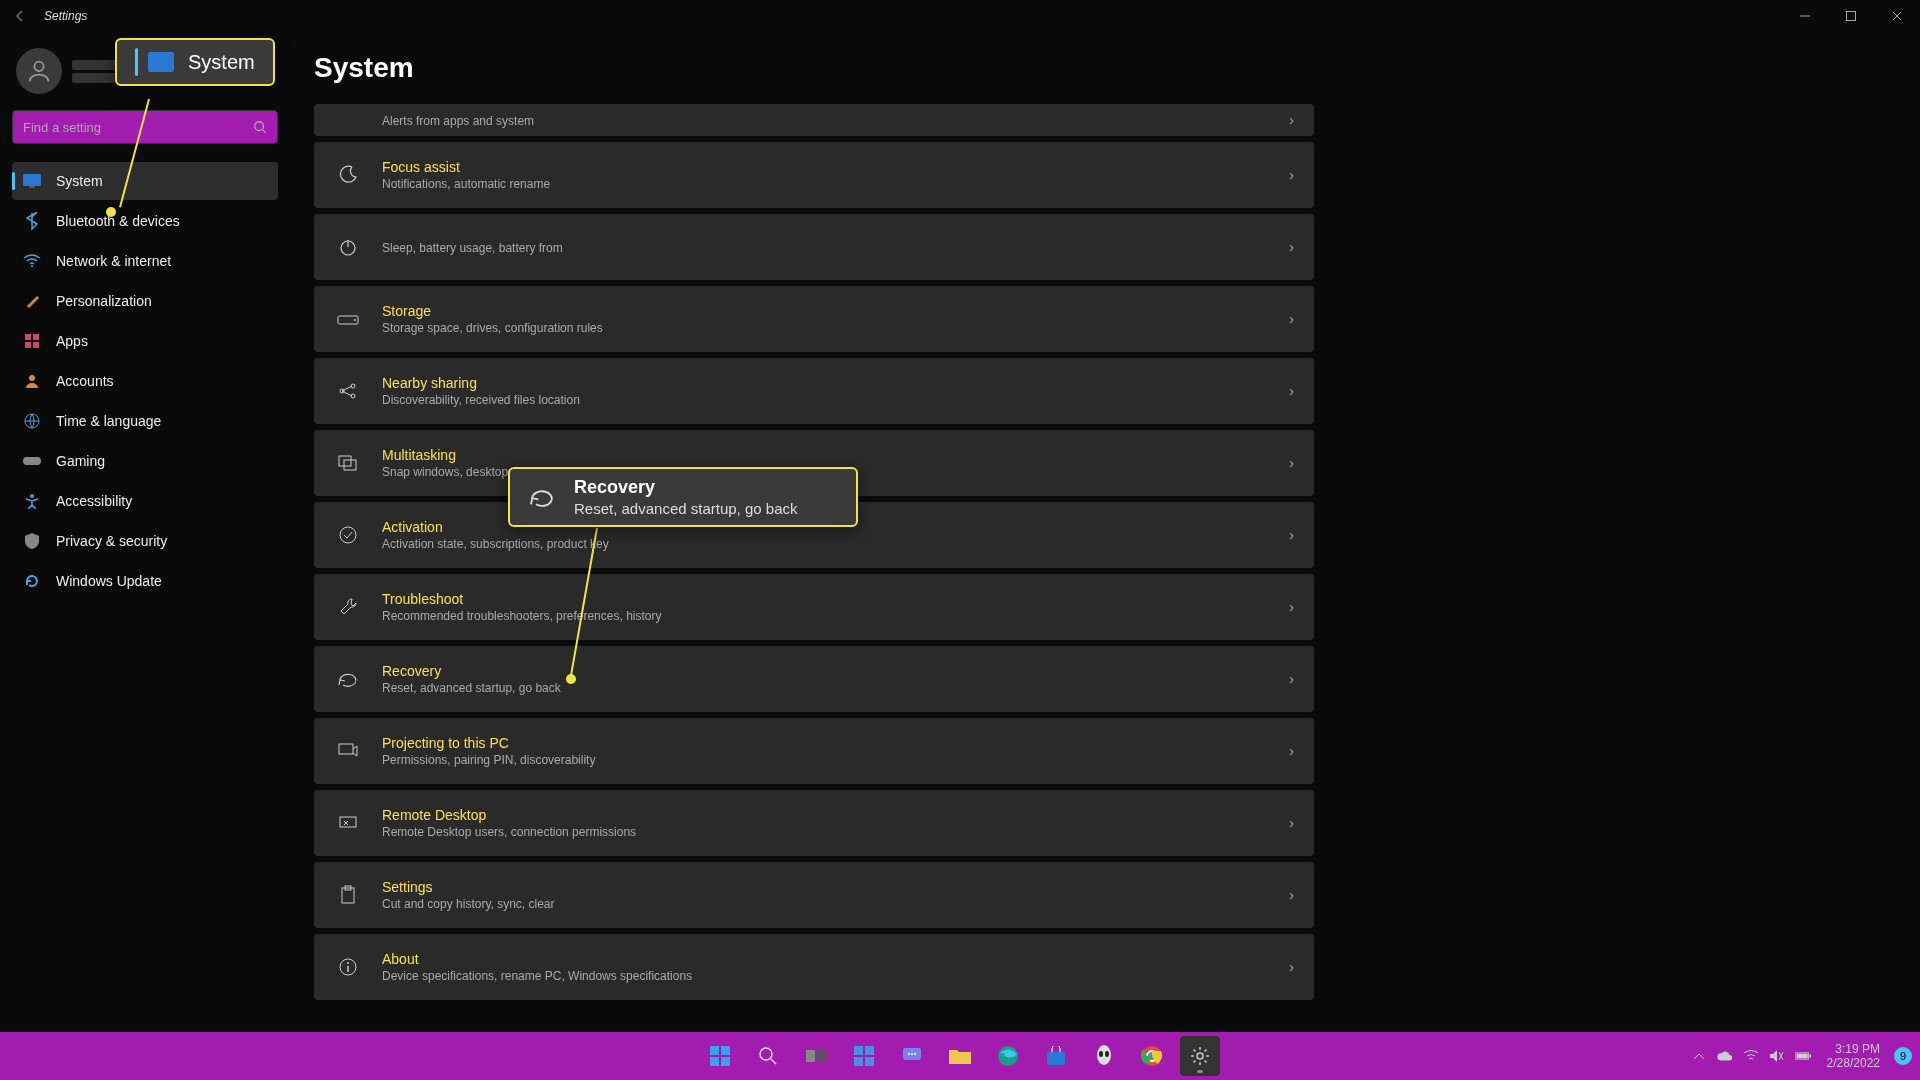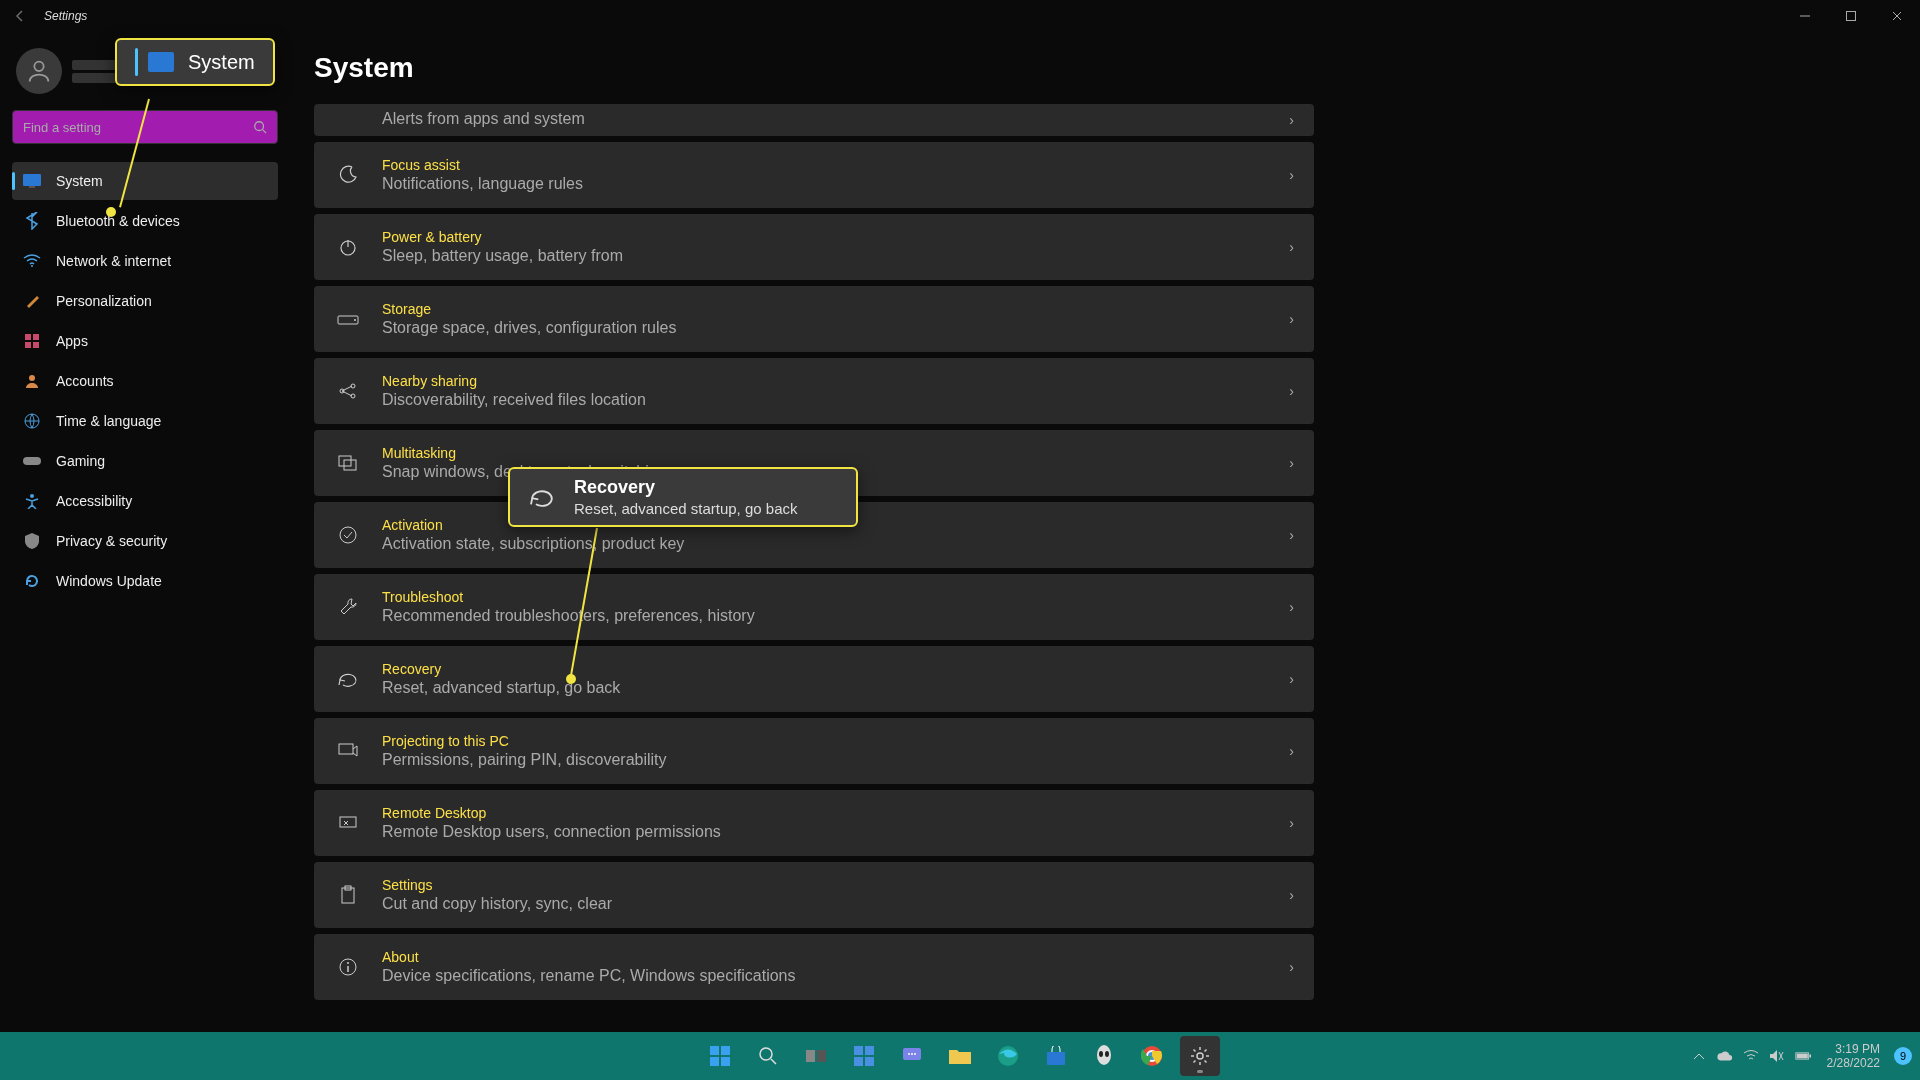--- a/index.html
+++ b/index.html
@@ -32,37 +32,37 @@
 .nav-label { font-size: 14px; color: #eee; }
 
 .main { flex: 1; padding: 20px 40px 20px 24px; overflow-y: auto; }
 .page-title { font-size: 28px; font-weight: 600; margin-bottom: 20px; }
 
 .row { display: flex; align-items: center; background: #2a2a2a; border-radius: 4px; height: 66px; padding: 0 20px; margin-bottom: 6px; max-width: 1000px; cursor: pointer; }
 .row.truncated { height: 32px; align-items: flex-end; padding-bottom: 8px; }
 .row-icon { width: 28px; display: flex; justify-content: center; color: #ccc; }
 .row-text { margin-left: 20px; flex: 1; }
 .row-title { font-size: 14px; color: #fde047; }
-.row-sub { font-size: 16px; color: #aaa; margin-top: 2px; }
+.row-sub { font-size: 12px; color: #aaa; margin-top: 2px; }
 .row-chevron { color: #aaa; font-size: 14px; }
 
 .callout { position: absolute; border: 2px solid #f0e442; border-radius: 6px; background: #3a3a3a; padding: 8px 18px; box-shadow: 0 4px 16px rgba(0,0,0,.5); z-index: 10; }
 .callout-system { left: 115px; top: 38px; display: flex; align-items: center; }
 .callout-system .bar { width: 3px; height: 28px; background: #4cc2ff; border-radius: 2px; margin-right: 10px; }
 .callout-system .mon { width: 26px; height: 20px; background: #2878d4; border-radius: 2px; margin-right: 14px; }
 .callout-system .txt { font-size: 20px; }
 .callout-recovery { left: 508px; top: 467px; width: 350px; display: flex; align-items: center; }
 .callout-recovery .ic { width: 30px; margin-right: 16px; color: #ddd; }
 .callout-recovery .t1 { font-size: 18px; font-weight: 600; }
 .callout-recovery .t2 { font-size: 15px; color: #ddd; margin-top: 2px; }
 
 .leader { position: absolute; background: #f0e442; z-index: 9; }
 .dot { position: absolute; width: 10px; height: 10px; border-radius: 50%; background: #f0e442; z-index: 11; }
 
-.taskbar { position: absolute; bottom: 0; left: 0; right: 0; height: 48px; background: #0f766e; display: flex; align-items: center; justify-content: center; }
+.taskbar { position: absolute; bottom: 0; left: 0; right: 0; height: 48px; background: #a21caf; display: flex; align-items: center; justify-content: center; }
 .tb-center { display: flex; gap: 8px; }
 .tb-icon { width: 40px; height: 40px; border-radius: 4px; display: flex; align-items: center; justify-content: center; cursor: pointer; }
 .tb-icon.active-app { background: #333; }
 .tb-icon.active-app::after { content:""; position:absolute; bottom:3px; width:6px; height:3px; background:#888; border-radius:2px; }
 .tb-icon { position:relative; }
 .tray { position: absolute; right: 8px; display: flex; align-items: center; gap: 10px; color: #ccc; font-size: 12px; }
 .tray-clock { text-align: right; line-height: 1.2; margin-left: 6px; margin-right: 4px; }
 .tray-badge { background: #4cc2ff; color: #000; border-radius: 50%; width: 18px; height: 18px; display: flex; align-items: center; justify-content: center; font-size: 11px; }
 .tray .ic { width: 16px; height: 16px; display:flex; align-items:center; justify-content:center; }
 
@@ -236,34 +236,33 @@
     </div>
 
     <div class="row">
       <span class="row-icon">
           <svg width="20" height="20" viewBox="0 0 20 20">
             <path d="M14 2 A8 8 0 1 0 18 12 A6 6 0 0 1 14 2" stroke="currentColor" fill="none" stroke-width="1.2"></path>
           </svg>
         </span>
       <div class="row-text">
           <div class="row-title">Focus assist</div>
-          <div class="row-sub">Notifications, language rules</div>
+          <div class="row-sub">Notifications, automatic rename</div>
         </div>
       <span class="row-chevron">›</span>
     </div>
 
     <div class="row">
       <span class="row-icon">
           <svg width="20" height="20" viewBox="0 0 20 20">
             <circle cx="10" cy="11" r="7" stroke="currentColor" fill="none" stroke-width="1.2"></circle>
             <path d="M10 3 v7" stroke="currentColor" stroke-width="1.2"></path>
           </svg>
         </span>
       <div class="row-text">
-          <div class="row-title">Power &amp; battery</div>
           <div class="row-sub">Sleep, battery usage, battery from</div>
         </div>
       <span class="row-chevron">›</span>
     </div>
 
     <div class="row">
       <span class="row-icon">
           <svg width="22" height="14" viewBox="0 0 22 14">
             <rect x="1" y="4" width="20" height="8" rx="1" stroke="currentColor" fill="none"></rect>
             <circle cx="18" cy="8" r="1" fill="currentColor"></circle>

